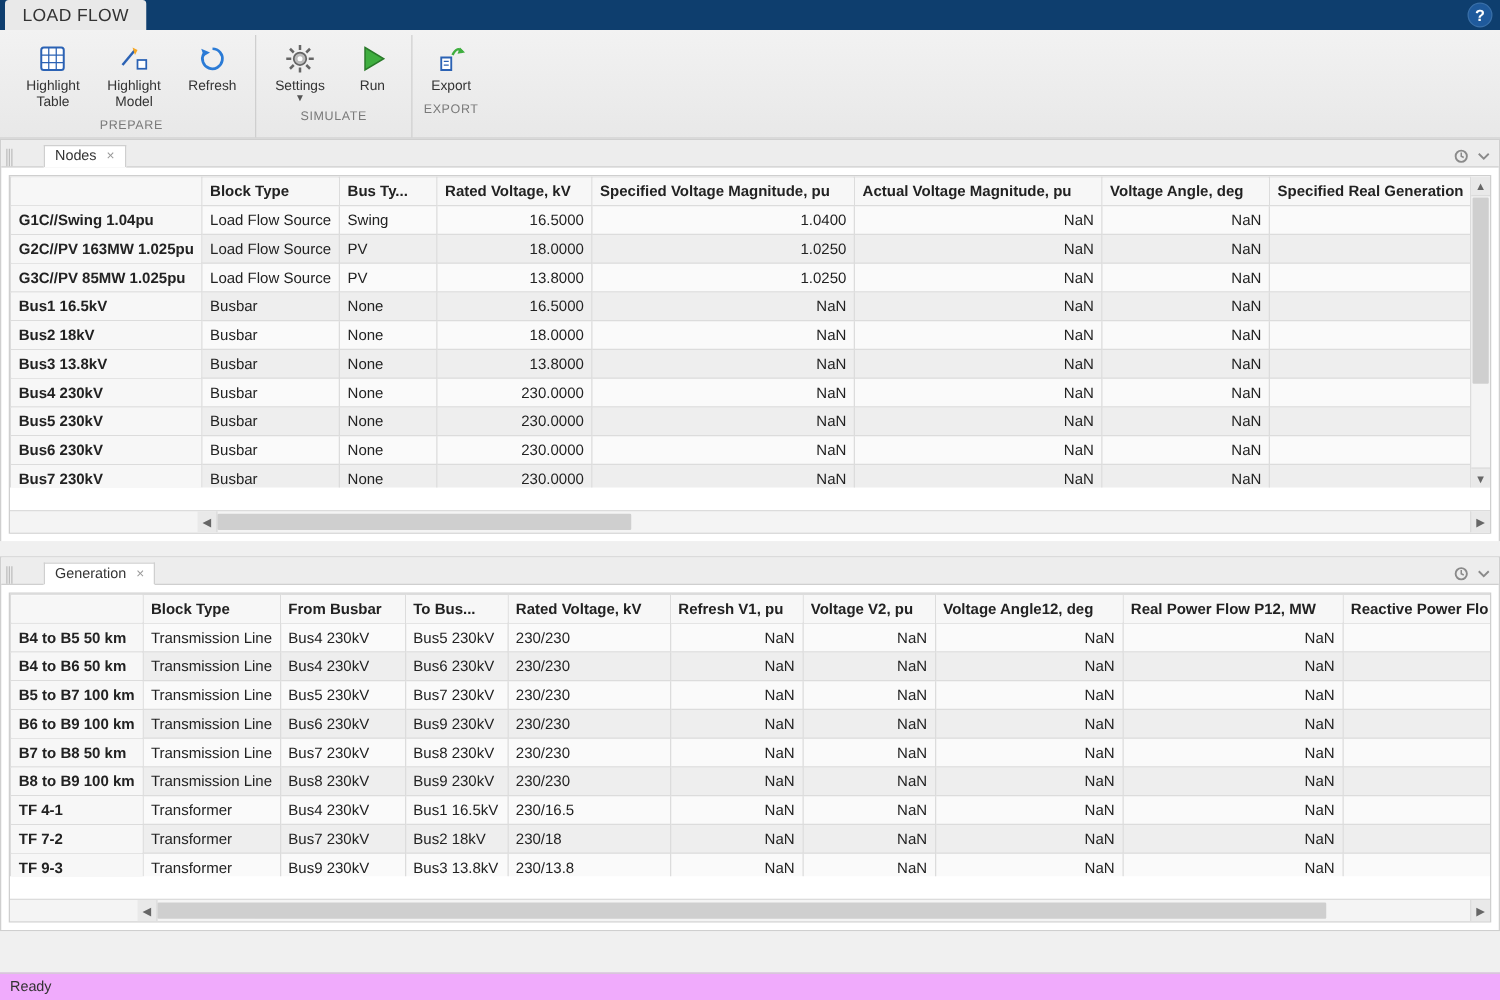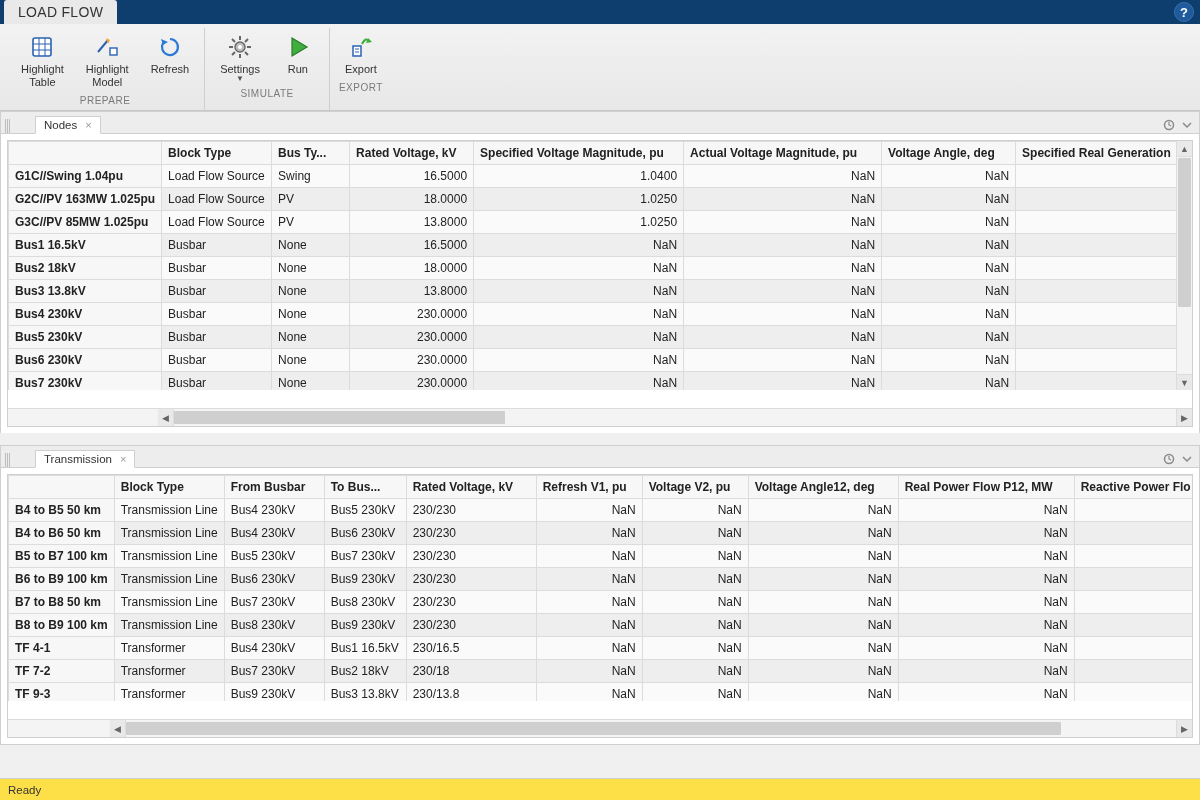--- a/index.html
+++ b/index.html
@@ -53,21 +53,21 @@
   .scroll-right .arrow.bot { border-bottom:none; border-top:1px solid #dcdcdc; margin-top:auto;}
   .scroll-right .thumb { background:#cfcfcf; margin:1px; border-radius:1px; cursor:pointer;}
   .hscroll { height:18px; background:#f4f4f4; border-top:1px solid #dcdcdc; display:flex; align-items:center; }
   .hscroll .arrow { width:16px; height:100%; display:flex; align-items:center; justify-content:center; font-size:9px; color:#666; background:#e9e9e9; cursor:pointer;}
   .hscroll .arrow.left { border-right:1px solid #dcdcdc;}
   .hscroll .arrow.right { border-left:1px solid #dcdcdc; margin-left:auto;}
   .hscroll .track { flex:1; position:relative; height:100%; }
   .hscroll .thumb { position:absolute; top:2px; bottom:2px; background:#cfcfcf; border-radius:1px; cursor:pointer;}
 
   
-  .statusbar { height:22px; border-top:1px solid #cfcfcf; background:#fde047; display:flex; align-items:center; padding:0 8px; font-size:11.5px; color:#333; margin-top:auto;}
+  .statusbar { height:22px; border-top:1px solid #cfcfcf; background:#f0abfc; display:flex; align-items:center; padding:0 8px; font-size:11.5px; color:#333; margin-top:auto;}
 
   
   .filler { flex:1 1 auto; background:#f0f0f0; }
 
   
   svg { display:block; }
 </style>
 </head>
 <body>
 
@@ -346,21 +346,21 @@
     <div class="splitter"></div>
 
     <div class="panel bottom">
       <div class="panel-tabbar">
         <div class="left-handle">
             <span></span>
             <span></span>
             <span></span>
           </div>
         <div class="panel-tab">
-          <span>Transmission</span>
+          <span>Generation</span>
           <span class="x">×</span>
         </div>
         <div class="right-tools">
           <div class="tool">
             <svg width="12" height="12">
                 <circle cx="6" cy="6" r="4.5" fill="none" stroke="#8a8a8a" stroke-width="1.5"></circle>
                 <path d="M6 3v3l2 1" stroke="#8a8a8a" stroke-width="1.2" fill="none"></path>
               </svg>
           </div>
           <div class="tool">

